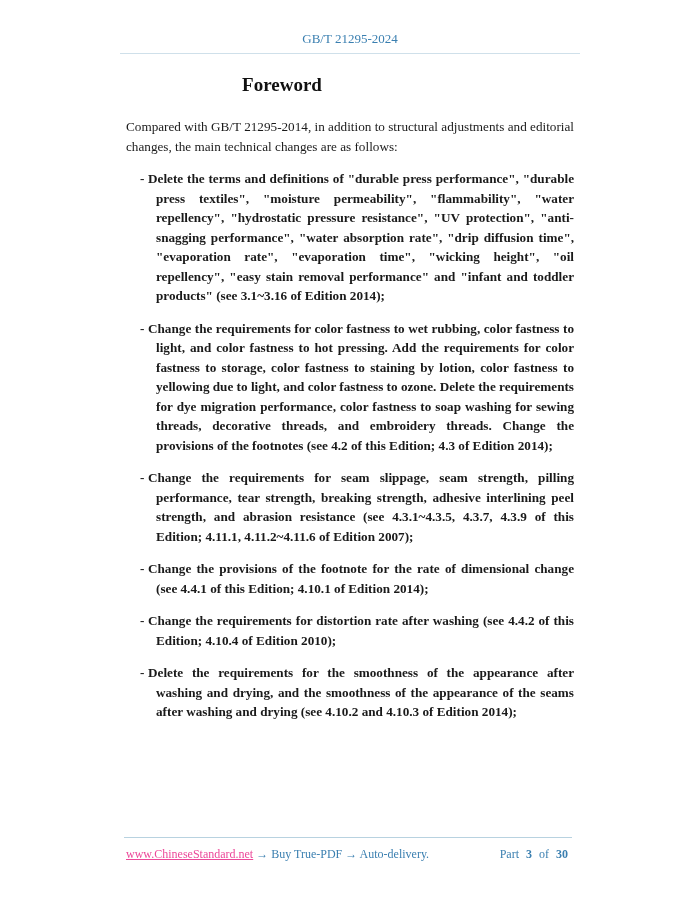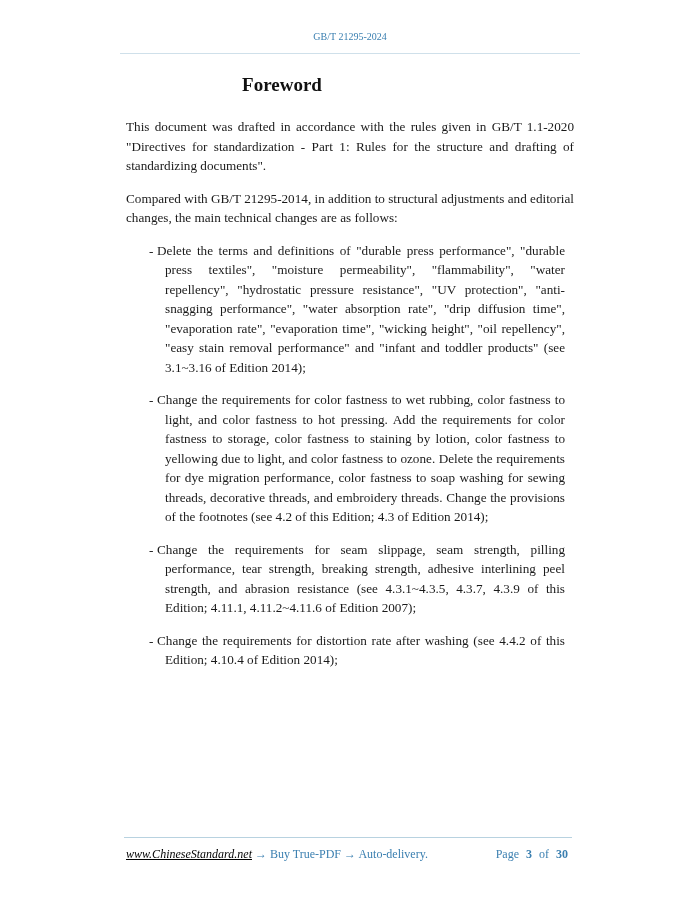--- a/index.html
+++ b/index.html
@@ -14,21 +14,21 @@
       overflow: hidden;
       font-family: "Liberation Serif", "DejaVu Serif", serif;
       color: #1a1a1a;
     }
     .header-code {
       position: absolute;
       top: 31px;
       left: 0;
       width: 700px;
       text-align: center;
-      font-size: 10px;
+      font-size: 13px;
       color: #3a7fb0;
     }
     .header-rule {
       position: absolute;
       top: 53px;
       left: 120px;
       width: 460px;
       height: 1px;
       background: #cfe0ea;
     }
@@ -49,22 +49,23 @@
       width: 448px;
       font-size: 13.2px;
       line-height: 19.5px;
     }
     .para {
       margin: 0 0 13px 0;
       text-align: justify;
     }
     .bullets {
       list-style: none;
-      margin: 9px;
+      margin: 0;
       padding: 0 0 0 14px;
+      font-weight: bold;
     }
     .bullet {
       margin: 0 0 13px 0;
       text-align: justify;
       padding-left: 16px;
       text-indent: -16px;
     }
     .bullet-dash {
       display: inline-block;
       width: 8px;
@@ -82,59 +83,59 @@
       position: absolute;
       top: 847px;
       left: 126px;
       width: 446px;
       font-size: 12px;
       color: #3a7fb0;
       display: flex;
       justify-content: space-between;
     }
     .footer a {
-      color: #000000;
+      color: #ec4899;
       text-decoration: underline;
-      font-style: italic;
     }
     .footer .page-num {
       font-weight: bold;
     }
     .footer .page-label span {
       margin-right: 4px;
     }
   </style>
 </head>
 <body>
 
 <div>
   <div class="header-code">GB/T 21295-2024</div>
   <div class="header-rule"></div>
 
   <h1 class="title" style="margin:0;">Foreword</h1>
 
   <div class="content">
-    <p class="para">This document was drafted in accordance with the rules given in GB/T 1.1-2020 "Directives for standardization - Part 1: Rules for the structure and drafting of standardizing documents".</p>
     <p class="para">Compared with GB/T 21295-2014, in addition to structural adjustments and editorial changes, the main technical changes are as follows:</p>
 
     <ul class="bullets">
       <li class="bullet"><span class="bullet-dash">-</span><span>Delete the terms and definitions of "durable press performance", "durable press textiles", "moisture permeability", "flammability", "water repellency", "hydrostatic pressure resistance", "UV protection", "anti-snagging performance", "water absorption rate", "drip diffusion time", "evaporation rate", "evaporation time", "wicking height", "oil repellency", "easy stain removal performance" and "infant and toddler products" (see 3.1~3.16 of Edition 2014);</span></li>
       <li class="bullet"><span class="bullet-dash">-</span><span>Change the requirements for color fastness to wet rubbing, color fastness to light, and color fastness to hot pressing. Add the requirements for color fastness to storage, color fastness to staining by lotion, color fastness to yellowing due to light, and color fastness to ozone. Delete the requirements for dye migration performance, color fastness to soap washing for sewing threads, decorative threads, and embroidery threads. Change the provisions of the footnotes (see 4.2 of this Edition; 4.3 of Edition 2014);</span></li>
       <li class="bullet"><span class="bullet-dash">-</span><span>Change the requirements for seam slippage, seam strength, pilling performance, tear strength, breaking strength, adhesive interlining peel strength, and abrasion resistance (see 4.3.1~4.3.5, 4.3.7, 4.3.9 of this Edition; 4.11.1, 4.11.2~4.11.6 of Edition 2007);</span></li>
-      <li class="bullet"><span class="bullet-dash">-</span><span>Change the requirements for distortion rate after washing (see 4.4.2 of this Edition; 4.10.4 of Edition 2014);</span></li>
+      <li class="bullet"><span class="bullet-dash">-</span><span>Change the provisions of the footnote for the rate of dimensional change (see 4.4.1 of this Edition; 4.10.1 of Edition 2014);</span></li>
+      <li class="bullet"><span class="bullet-dash">-</span><span>Change the requirements for distortion rate after washing (see 4.4.2 of this Edition; 4.10.4 of Edition 2010);</span></li>
+      <li class="bullet"><span class="bullet-dash">-</span><span>Delete the requirements for the smoothness of the appearance after washing and drying, and the smoothness of the appearance of the seams after washing and drying (see 4.10.2 and 4.10.3 of Edition 2014);</span></li>
 
     </ul>
   </div>
 
   <div class="footer-rule"></div>
 
   <div class="footer">
     <div>
       <a href="#">www.ChineseStandard.net</a><span> → </span><span>Buy True-PDF</span><span> → </span><span>Auto-delivery.</span>
     </div>
     <div class="page-label">
-      <span>Page</span>
+      <span>Part</span>
       <span class="page-num">3</span>
       <span>of</span>
       <span class="page-num">30</span>
     </div>
   </div>
 </div>
 
 </body></html>

